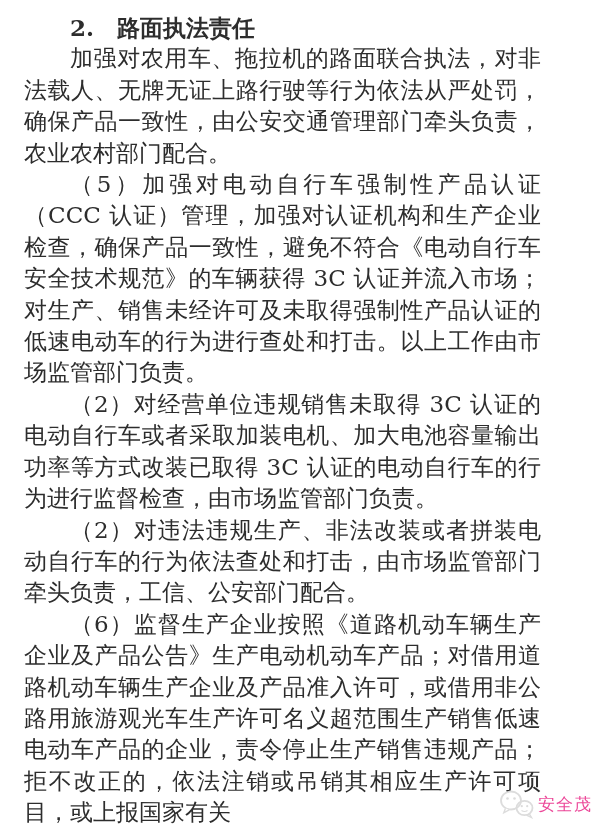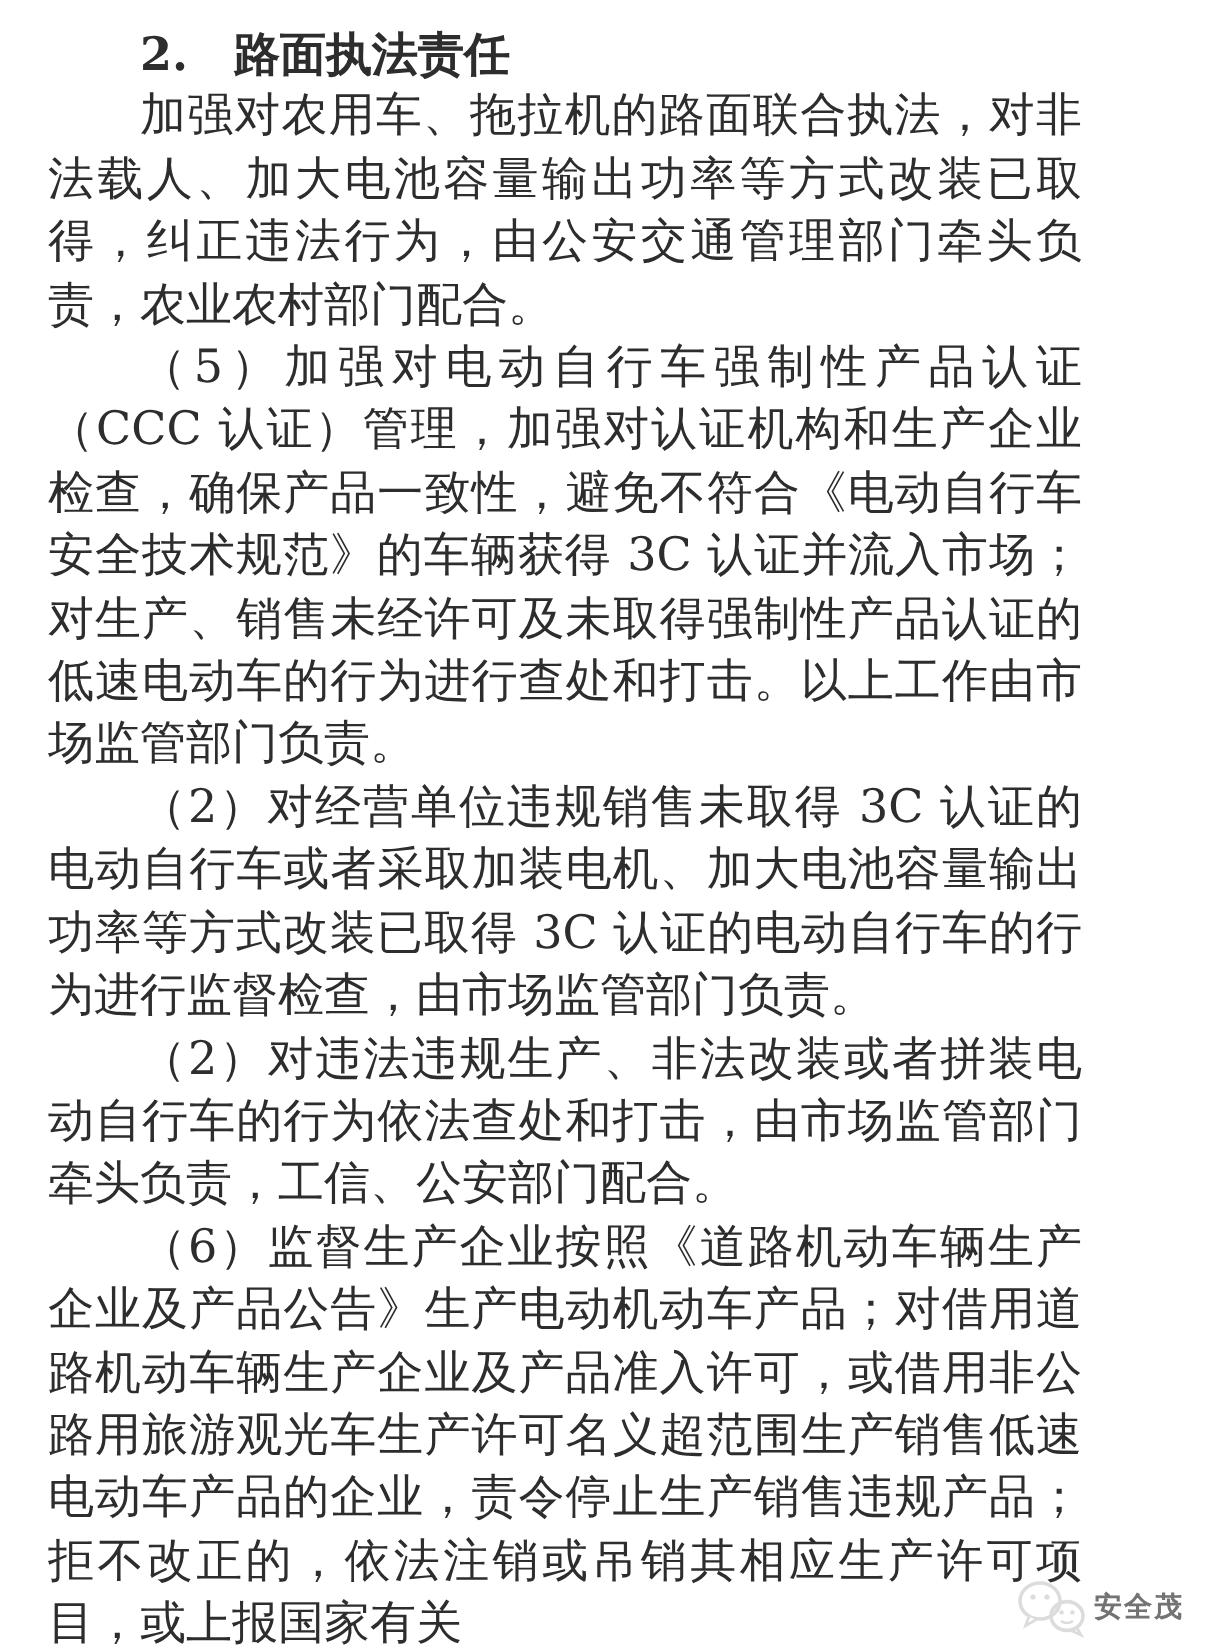--- a/index.html
+++ b/index.html
@@ -52,35 +52,35 @@
   .watermark {
     position: absolute;
     right: 12px;
     bottom: 5px;
     display: flex;
     align-items: center;
     gap: 3px;
     user-select: none;
   }
   .watermark .wm-text {
-    font-size: 14px;
-    font-weight: 700;
-    color: #737373;
+    font-size: 17px;
+    font-weight: 400;
+    color: #ec4899;
     letter-spacing: 1px;
     font-family: "DejaVu Sans", "Liberation Sans", sans-serif;
   }
 </style>
 </head>
 <body>
 
 <div class="page">
 
   <div class="doc-body" id="doc-body">
       <p class="heading">2.　路面执法责任</p>
-      <p class="paragraph">加强对农用车、拖拉机的路面联合执法，对非法载人、加大电池容量输出功率等方式改装已取得，纠正违法行为，由公安交通管理部门牵头负责，农业农村部门配合。</p>
+      <p class="paragraph">加强对农用车、拖拉机的路面联合执法，对非法载人、无牌无证上路行驶等行为依法从严处罚，确保产品一致性，由公安交通管理部门牵头负责，农业农村部门配合。</p>
       <p class="paragraph">（5）加强对电动自行车强制性产品认证（CCC 认证）管理，加强对认证机构和生产企业检查，确保产品一致性，避免不符合《电动自行车安全技术规范》的车辆获得 3C 认证并流入市场；对生产、销售未经许可及未取得强制性产品认证的低速电动车的行为进行查处和打击。以上工作由市场监管部门负责。</p>
       <p class="paragraph">（2）对经营单位违规销售未取得 3C 认证的电动自行车或者采取加装电机、加大电池容量输出功率等方式改装已取得 3C 认证的电动自行车的行为进行监督检查，由市场监管部门负责。</p>
       <p class="paragraph">（2）对违法违规生产、非法改装或者拼装电动自行车的行为依法查处和打击，由市场监管部门牵头负责，工信、公安部门配合。</p>
       <p class="paragraph">（6）监督生产企业按照《道路机动车辆生产企业及产品公告》生产电动机动车产品；对借用道路机动车辆生产企业及产品准入许可，或借用非公路用旅游观光车生产许可名义超范围生产销售低速电动车产品的企业，责令停止生产销售违规产品；拒不改正的，依法注销或吊销其相应生产许可项目，或上报国家有关</p>
     </div>
 
 
   <div class="watermark">
     <svg width="36" height="30" viewBox="0 0 36 30" aria-hidden="true">
       <g fill="none" stroke="#dcdcdc" stroke-width="1.8">

